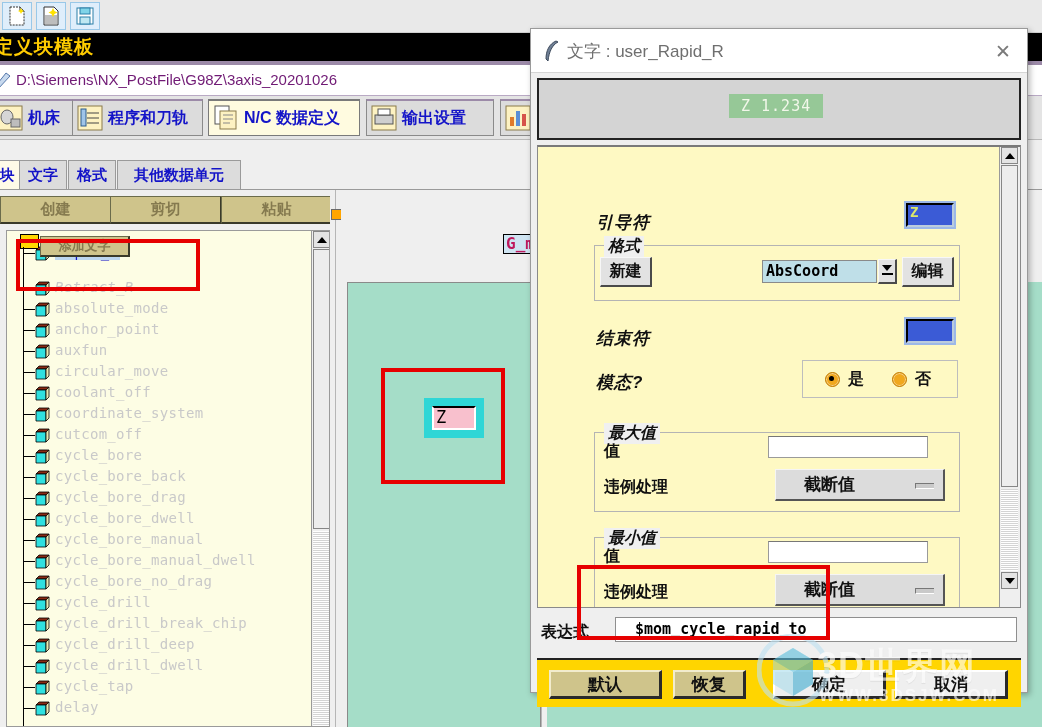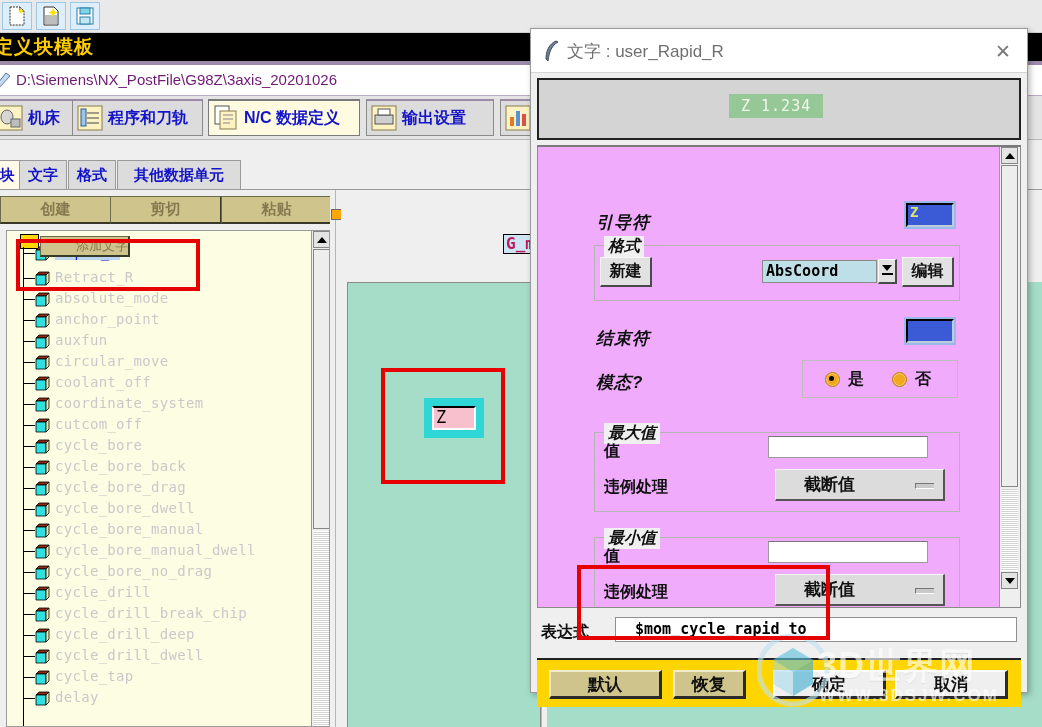--- a/index.html
+++ b/index.html
@@ -63,21 +63,21 @@
   .sb-track-hatch{background-image:repeating-linear-gradient(0deg,#fff 0 1px,#d4d4d4 1px 2px),repeating-linear-gradient(90deg,#fff 0 1px,#d4d4d4 1px 2px);}
   .arrow-up{width:0;height:0;border-left:5px solid transparent;border-right:5px solid transparent;border-bottom:6px solid #000;}
   .arrow-dn{width:0;height:0;border-left:5px solid transparent;border-right:5px solid transparent;border-top:6px solid #000;}
   #left-hsb{position:absolute;left:330px;top:190px;width:11px;height:537px;background:#efefef;}
   #left-hsb .ht{position:absolute;left:1px;top:19px;width:9px;height:9px;background:#ffa500;border:1px solid #6a6a6a;}
   #left-hsb .rail{position:absolute;left:5px;top:0;width:1px;height:537px;background:#b6b6b6;}
 
   
   #center-panel{position:absolute;left:341px;top:190px;width:200px;height:537px;background:#efefef;}
   #add-text-btn{position:absolute;left:40px;top:236px;width:90px;height:21px;background:#cfc48b;border:1px solid #6b6b4b;border-right:2px solid #3a3a2a;border-bottom:2px solid #3a3a2a;
-        box-sizing:border-box;display:flex;align-items:center;justify-content:flex-end;color:#857a4f;font-size:13px;font-weight:normal;}
+        box-sizing:border-box;display:flex;align-items:center;justify-content:center;color:#857a4f;font-size:13px;font-weight:bold;}
   #g-field{position:absolute;left:503px;top:234px;width:46px;height:20px;background:#cfe4f2;border:1px solid #000;border-right:none;box-sizing:border-box;
         font-family:"DejaVu Sans Mono","Liberation Mono",monospace;font-size:16px;font-weight:bold;color:#be185d;padding-left:2px;line-height:18px;overflow:hidden;white-space:nowrap;}
   #green-canvas{position:absolute;left:347px;top:282px;width:194px;height:445px;background:#a5ddc8;border:1px solid #8a8a8a;border-bottom:none;box-sizing:border-box;}
   #word-chip{position:absolute;left:424px;top:398px;width:60px;height:40px;background:#2fd6d6;display:flex;align-items:center;justify-content:center;}
   #word-chip .inner{width:44px;height:24px;background:#f8c0cd;border:2px solid #fff;border-top:2px solid #000;box-sizing:border-box;
         font-family:"DejaVu Sans Mono","Liberation Mono",monospace;font-size:17px;color:#000;line-height:19px;padding-left:2px;}
   #center-vsb{position:absolute;left:536px;top:190px;width:11px;height:537px;}
   #center-vsb .rail{position:absolute;left:5px;top:0;width:1px;height:537px;background:#b6b6b6;}
 
   
@@ -92,21 +92,21 @@
   #dialog{position:absolute;left:530px;top:28px;width:498px;height:665px;background:#efefef;border:1px solid #9a9a9a;box-shadow:2px 2px 6px rgba(0,0,0,.28);box-sizing:border-box;}
   #dlg-title{position:absolute;left:0;top:0;width:496px;height:44px;background:#fff;border-bottom:1px solid #d5d5d5;box-sizing:border-box;}
   #dlg-ico{position:absolute;left:12px;top:11px;width:18px;height:22px;}
   #dlg-title .txt{position:absolute;left:36px;top:11px;font-size:17px;color:#6f6f6f;}
   #dlg-close{position:absolute;right:10px;top:8px;width:28px;height:28px;display:flex;align-items:center;justify-content:center;color:#7a7a7a;font-size:19px;}
 
   #preview-band{position:absolute;left:6px;top:49px;width:484px;height:62px;background:#d4d4d4;border:2px solid #222;box-sizing:border-box;}
   #preview-chip{position:absolute;left:190px;top:14px;padding:3px 12px;background:#96c897;color:#f2f7ea;
         font-family:"DejaVu Sans Mono","Liberation Mono",monospace;font-size:15px;letter-spacing:1px;}
 
-  #form-area{position:absolute;left:6px;top:116px;width:484px;height:463px;background:#f0abfc;border:1px solid #8a8a8a;border-top:2px solid #7a7a7a;box-sizing:border-box;overflow:hidden;}
+  #form-area{position:absolute;left:6px;top:116px;width:484px;height:463px;background:#fef9c3;border:1px solid #8a8a8a;border-top:2px solid #7a7a7a;box-sizing:border-box;overflow:hidden;}
   #form-scroll{position:absolute;left:0;top:0;width:462px;height:461px;}
   #form-vsb{position:absolute;right:0;top:0;width:21px;height:461px;background:#efefef;border-left:1px solid #9a9a9a;box-sizing:border-box;}
 
   .flab{position:absolute;font-size:17px;font-style:italic;font-weight:bold;color:#111;white-space:nowrap;letter-spacing:1px;}
   .flab2{position:absolute;font-size:16px;font-weight:bold;color:#111;white-space:nowrap;}
   .group{position:absolute;border:1px solid #b4b4b4;box-sizing:border-box;}
   .group-title{position:absolute;background:#f0f0f0;padding:0 4px;font-size:16px;font-style:italic;font-weight:bold;color:#111;white-space:nowrap;}
 
   .colorswatch{position:absolute;background:#3b5bd6;border:2px solid #000;border-right:2px solid #bcd;border-bottom:2px solid #bcd;box-sizing:border-box;}
   .colorswatch.outer{outline:2px solid #9cb8e8;}
@@ -270,21 +270,21 @@
         <div id="tree-rows">
             <div class="trow" style="margin-top: 12px;">
               <span class="hline"></span>
               <svg viewBox="0 0 15 15" class="cube">
                 <path d="M1 4 L4 1 L14 1 L11 4 Z" fill="#8a2a14" stroke="#000" stroke-width=".8"></path>
                 <path d="M1 4 L11 4 L11 14 L1 14 Z" fill="#2fe0e0" stroke="#000" stroke-width=".8"></path>
                 <path d="M11 4 L14 1 L14 11 L11 14 Z" fill="#e8e8b0" stroke="#000" stroke-width=".8"></path>
               </svg>
               <span class="tlabel sel">Rapid_R</span>
             </div>
-            <div class="trow" style="margin-top: 4px;">
+            <div class="trow" style="margin-top: 14px; font-style: italic;">
               <span class="hline"></span>
               <svg viewBox="0 0 15 15" class="cube">
                 <path d="M1 4 L4 1 L14 1 L11 4 Z" fill="#8a2a14" stroke="#000" stroke-width=".8"></path>
                 <path d="M1 4 L11 4 L11 14 L1 14 Z" fill="#2fe0e0" stroke="#000" stroke-width=".8"></path>
                 <path d="M11 4 L14 1 L14 11 L11 14 Z" fill="#e8e8b0" stroke="#000" stroke-width=".8"></path>
               </svg>
               <span class="tlabel">Retract_R</span>
             </div>
             <div class="trow" style="margin-top: 0px;">
               <span class="hline"></span>

